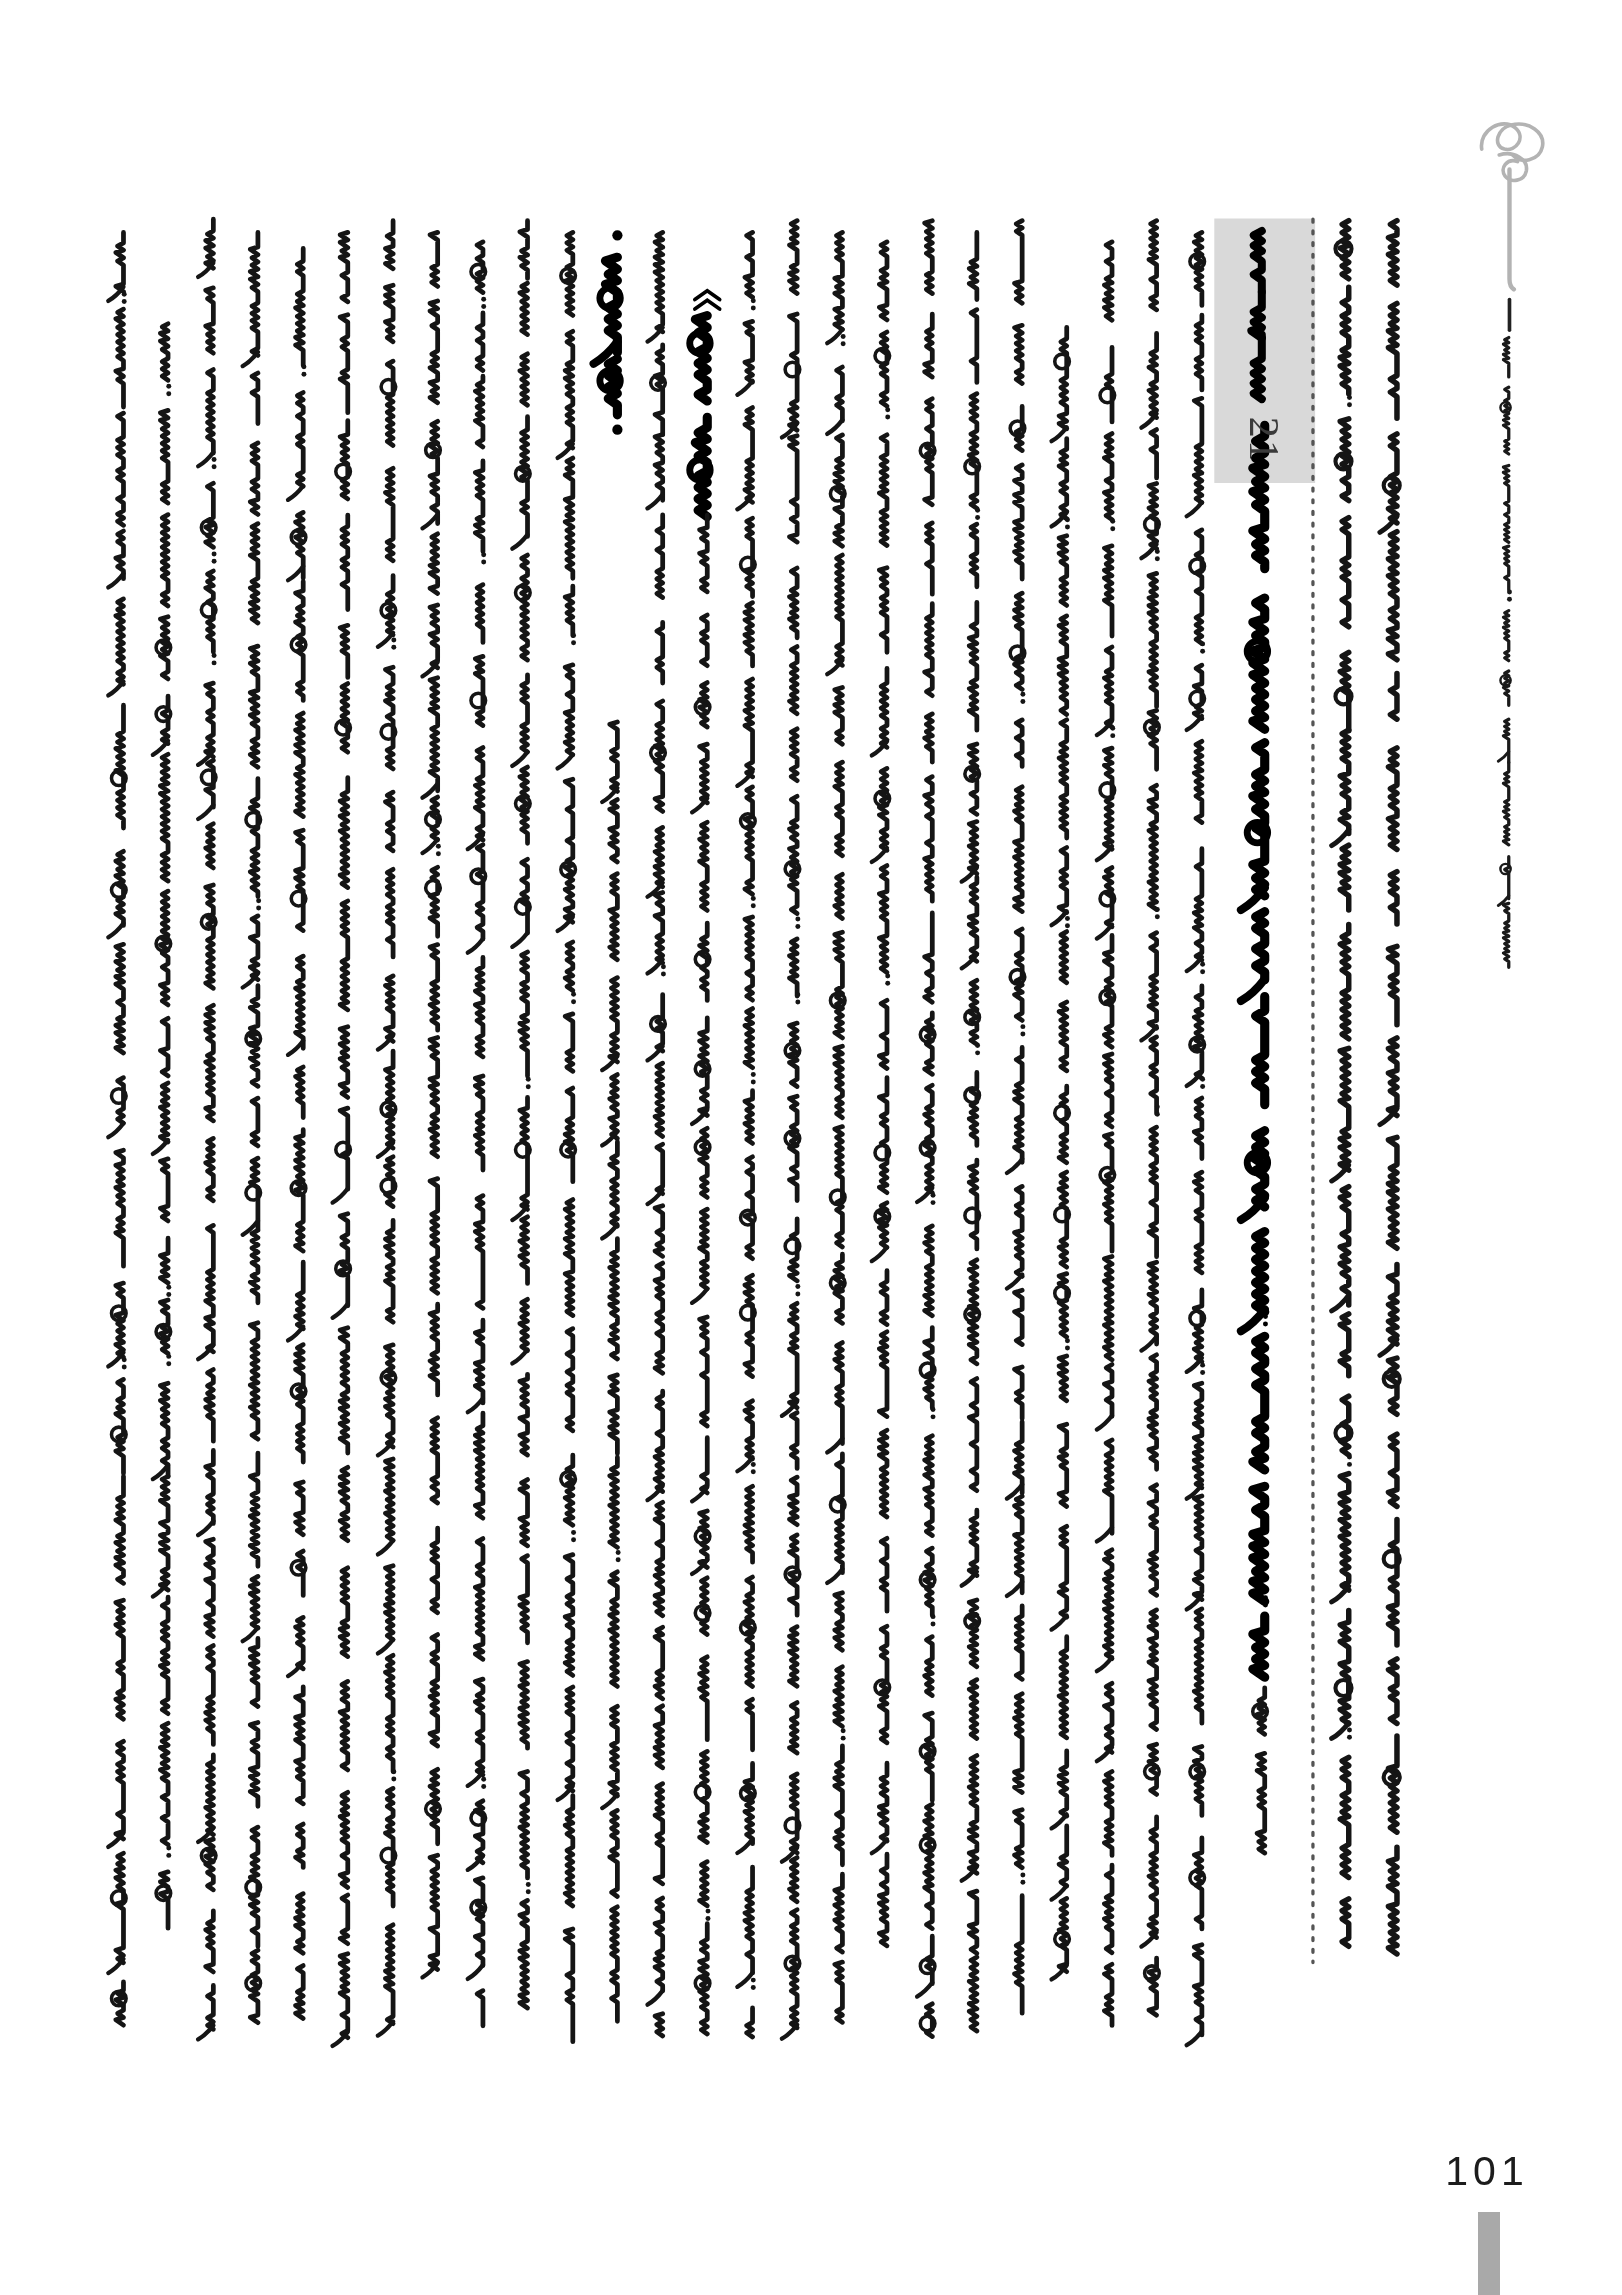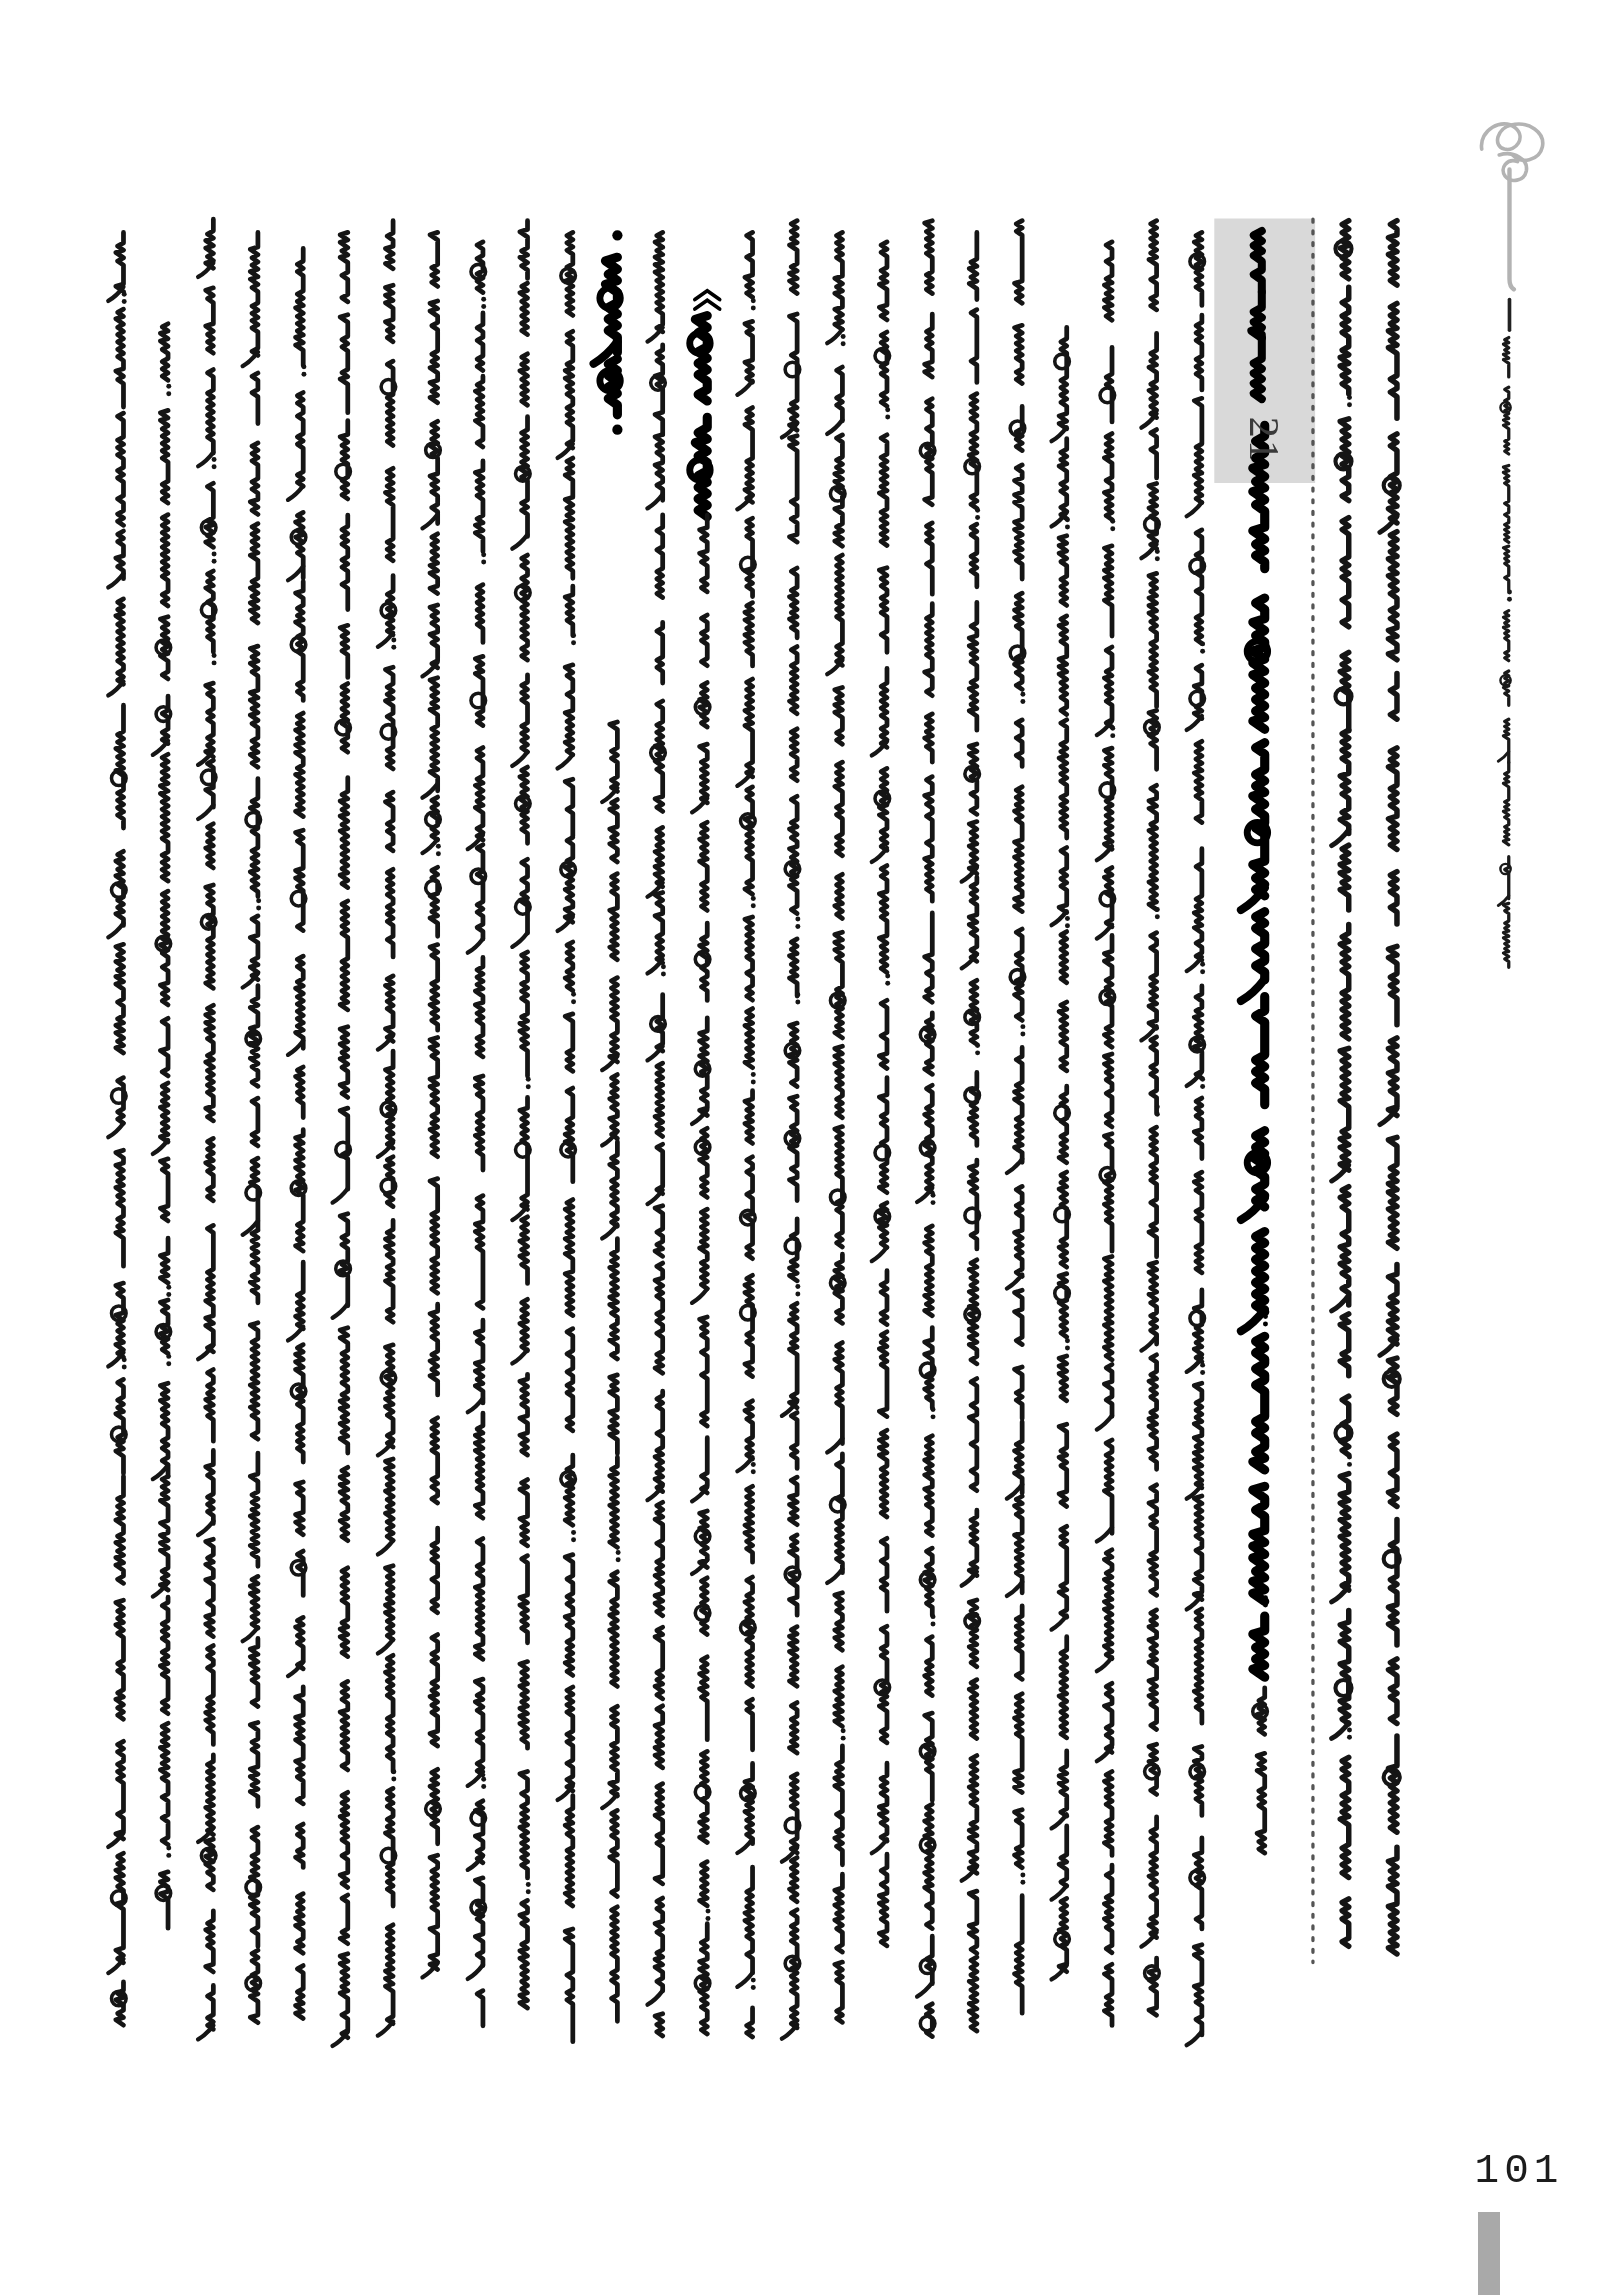--- a/index.html
+++ b/index.html
@@ -14,22 +14,21 @@
   .lesson-number{
     position:absolute;left:1264px;top:440px;
     transform:translate(-50%,-50%) rotate(90deg);
     font-size:42px;letter-spacing:2.2px;color:#3a3a3a;
     font-family:"Liberation Serif", serif;
   }
   .page-number{
     position:absolute;left:1487px;top:2171px;
     transform:translate(-50%,-50%);
     font-size:41px;letter-spacing:5.1px;color:#1c1c1c;
-    font-family:Liberation Mono, monospace;
-    margin-left:32px;
+    font-family:Liberation Sans, sans-serif;
   }
   .corner-tab{
     position:absolute;left:1478px;top:2212px;
     width:22px;height:83px;background:#a9a9a9;
   }
 </style>
 </head>
 <body>
 
 <div class="page">

